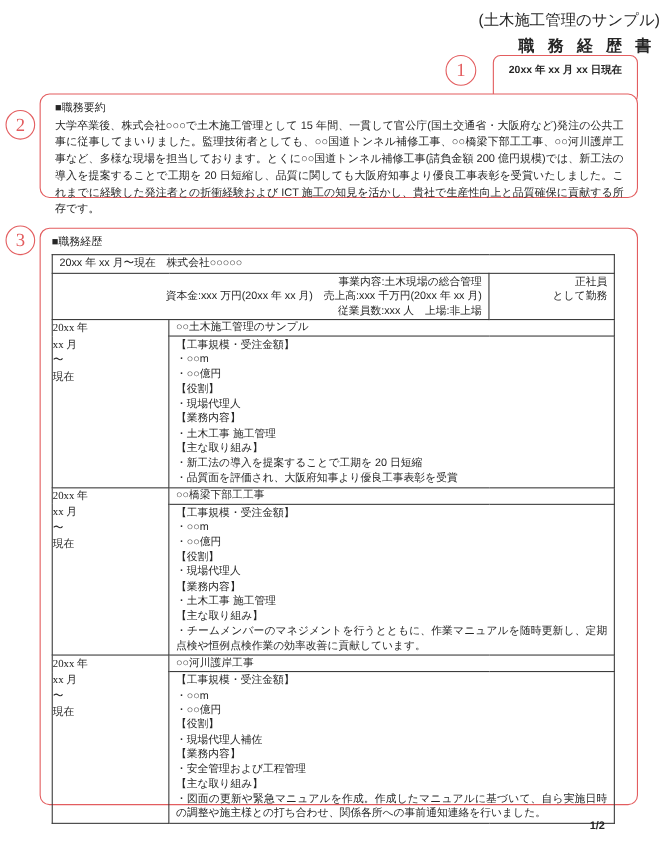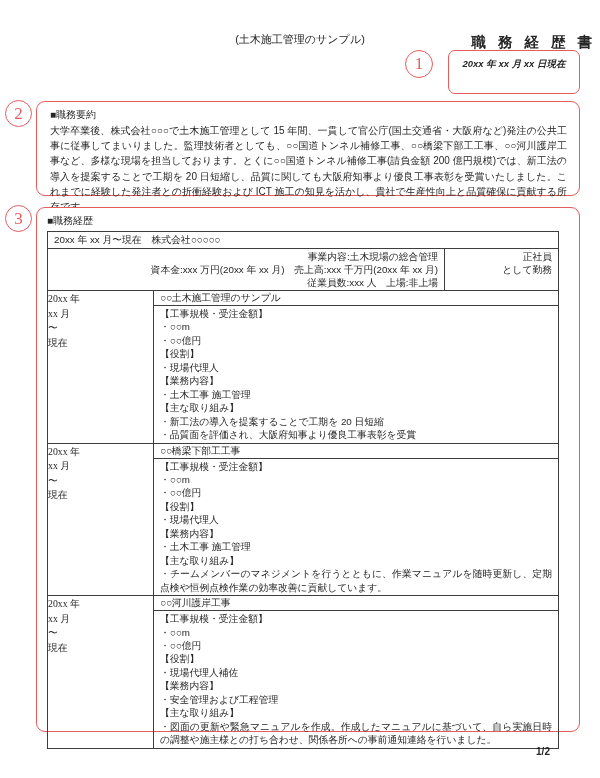--- a/index.html
+++ b/index.html
@@ -5,45 +5,45 @@
   :root{
     --red:#e35d5f;
     --ink:#262626;
     --grid:#3d3d3d;
   }
   html,body{margin:0;padding:0;background:#fff;}
   .page{
     position:relative;width:600px;height:778px;background:#ffffff;overflow:hidden;
     font-family:"Liberation Sans","DejaVu Sans",sans-serif;color:var(--ink);
   }
-  .doc-subtitle{position:absolute;top:13px;left:0;right:0;text-align:center;font-size:11px;line-height:11px;margin-top:21px;}
+  .doc-subtitle{position:absolute;top:13px;left:0;right:0;text-align:right;font-size:14px;line-height:11px;}
   .doc-title{position:absolute;top:30px;left:0;right:0;text-align:right;font-size:14.5px;font-weight:bold;letter-spacing:4px;margin:4px;line-height:17px;}
 
   .marker{
     position:absolute;border:1.6px solid var(--red);border-radius:50%;color:var(--red);
     display:flex;align-items:center;justify-content:center;box-sizing:border-box;
     font-family:"Liberation Serif","DejaVu Serif",serif;background:#fff;
   }
   .marker-1{left:405px;top:50px;width:28px;height:28px;font-size:17px;}
   .marker-2{left:5px;top:100px;width:27px;height:27px;font-size:17px;}
   .marker-3{left:5px;top:205px;width:27px;height:27px;font-size:17px;}
 
   .header-box{
     position:absolute;left:448px;top:50px;width:132px;height:44px;box-sizing:border-box;
     border:1.6px solid var(--red);border-radius:7px;text-align:center;padding-top:6px;
     font-size:9.5px;font-weight:600;
   }
-  .header-box .date-line{line-height:14px;font-style:italic;}
+  .header-box .date-line{line-height:14px;}
   .header-box .name-line{line-height:17px;text-decoration:underline;text-underline-offset:2px;}
 
   .anno-box{
     position:absolute;left:36px;width:544px;box-sizing:border-box;
     border:1.6px solid var(--red);border-radius:9px;background:#fff;
   }
-  .summary-box{top:101px;height:95px;padding:6px 12px 0 13px;}
+  .summary-box{top:85px;height:95px;padding:6px 12px 0 13px;}
   .career-box{top:207px;height:525px;padding:6px 0 0 10px;}
 
   .sec-heading{font-size:10px;line-height:13px;font-weight:500;}
   .summary-text{margin:2px 0 0 0;font-size:10px;line-height:15.2px;text-align:justify;}
 
   table.career-table{border-collapse:collapse;table-layout:fixed;width:511px;margin-top:4px;font-size:9.8px;border-radius:27px;}
   .career-table td{border:1px solid var(--grid);vertical-align:top;box-sizing:border-box;padding:0;}
   .col-a{width:106px;} .col-b{width:291px;} .col-c{width:114px;}
 
   .company-cell{height:17px;line-height:16px;padding:0 6px !important;white-space:nowrap;overflow:hidden;}

